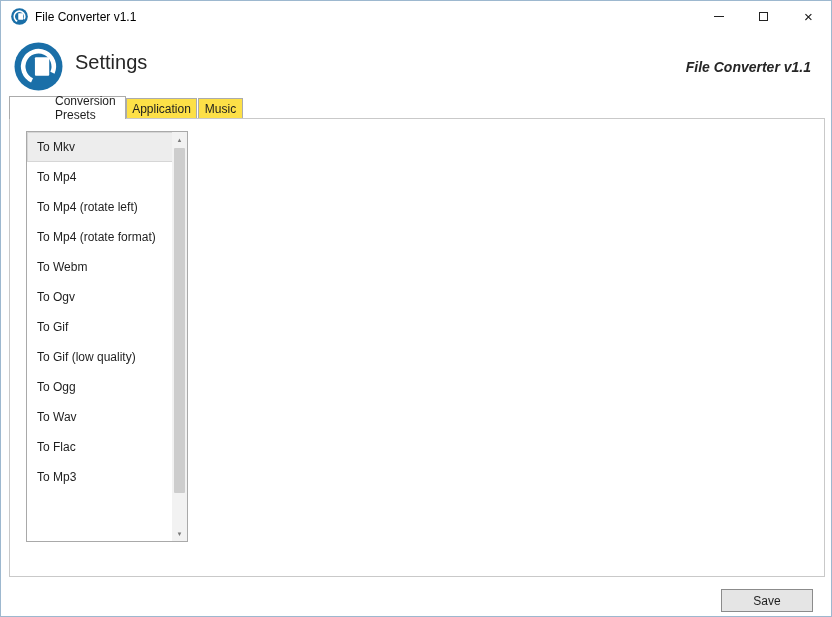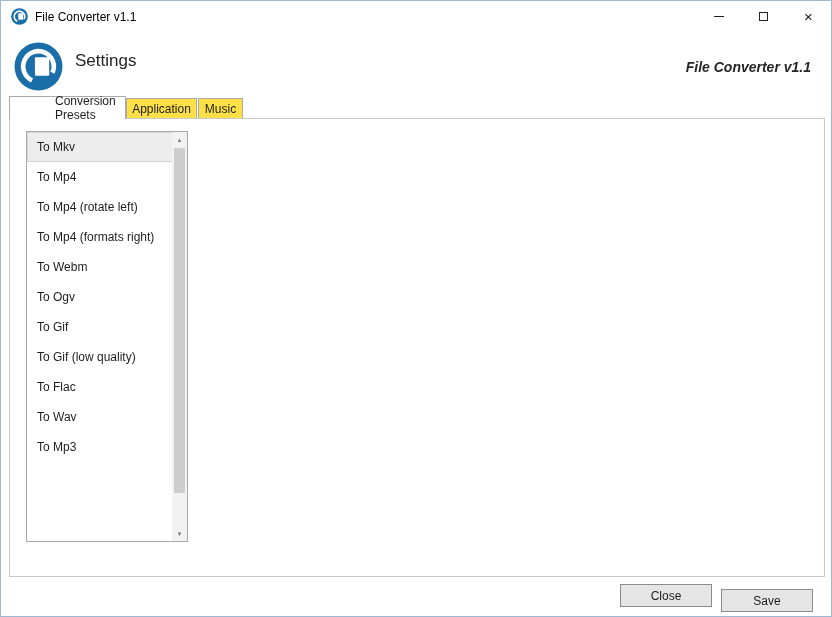--- a/index.html
+++ b/index.html
@@ -12,21 +12,21 @@
   
   .titlebar { position:absolute; top:0; left:0; right:0; height:32px; background:#fff; }
   .tb-title { position:absolute; left:34px; top:9px; font-size:12px; color:#000; }
   .win-controls { position:absolute; right:0; top:0; display:flex; }
   .win-btn { width:45px; height:31px; display:flex; align-items:center; justify-content:center; color:#111; }
   .min-glyph { width:10px; height:0; border-top:1px solid #222; }
   .max-glyph { width:9px; height:9px; border:1px solid #222; }
   .close-glyph { font-size:15px; line-height:15px; }
 
   
-  .h-title { position:absolute; left:74px; top:50px; font-size:17px; font-weight:500; color:#262626; }
+  .h-title { position:absolute; left:74px; top:50px; font-size:20px; font-weight:500; color:#262626; }
   .h-version { position:absolute; right:20px; top:58px; font-size:14px; font-style:italic; font-weight:bold; color:#262626; }
 
   
   .tab { position:absolute; display:flex; align-items:center; justify-content:center;
          border:1px solid #ababab; border-bottom:none; font-size:12px; }
   .tab.active { background:#fff; z-index:3;padding-left:45px; }
   .tab.inactive { background:#fde047; z-index:1; }
   .content-box { position:absolute; left:8px; top:117px; width:816px; height:459px;
                  border:1px solid #c9c9c9; background:#fff; z-index:2; }
 
@@ -136,27 +136,28 @@
   </div>
   <div class="tab inactive" style="left:197px; top:97px; width:45px; height:20px;">
     <span>Music</span>
   </div>
   <div class="content-box"></div>
 
   <div class="listbox">
     <div class="list-item selected">To Mkv</div>
     <div class="list-item">To Mp4</div>
     <div class="list-item">To Mp4 (rotate left)</div>
-    <div class="list-item">To Mp4 (formats right)</div>
+    <div class="list-item">To Mp4 (rotate format)</div>
     <div class="list-item">To Webm</div>
     <div class="list-item">To Ogv</div>
     <div class="list-item">To Gif</div>
     <div class="list-item">To Gif (low quality)</div>
+    <div class="list-item">To Ogg</div>
+    <div class="list-item">To Wav</div>
     <div class="list-item">To Flac</div>
-    <div class="list-item">To Wav</div>
     <div class="list-item">To Mp3</div>
     <div class="sb-v" style="bottom:0;">
       <div class="sb-btn" style="top:0;">▲</div>
       <div class="sb-thumb-v" style="top:16px; height:345px;"></div>
       <div class="sb-btn" style="bottom:0;">▼</div>
     </div>
   </div>
 
   <button class="btn-sm" style="left:28px; top:547px;">^</button>
   <button class="btn-sm" style="left:57px; top:547px;">+</button>
@@ -318,16 +319,15 @@
       <div class="rlabel gray" style="left:0; top:39px; width:136px; font-size:11px;">Input example</div>
       <div class="abs gray" style="left:145px; top:39px; font-size:11px;">C:\Music\Artist\Album\Song.wav</div>
 
       <div class="rlabel gray" style="left:0; top:62px; width:136px; font-size:11px;">Output</div>
       <div class="abs gray" style="left:145px; top:62px; font-size:11px;">C:\Music\Artist\Album\Song.mkv</div>
 
       <span class="abs link" style="left:145px; top:80px;">help ?</span>
     </div>
   </div>
 
-  <button class="btn" style="left:619px; top:583px;">Close</button>
   <button class="btn" style="left:720px; top:588px;">Save</button>
 
 </div>
 
 </body></html>

